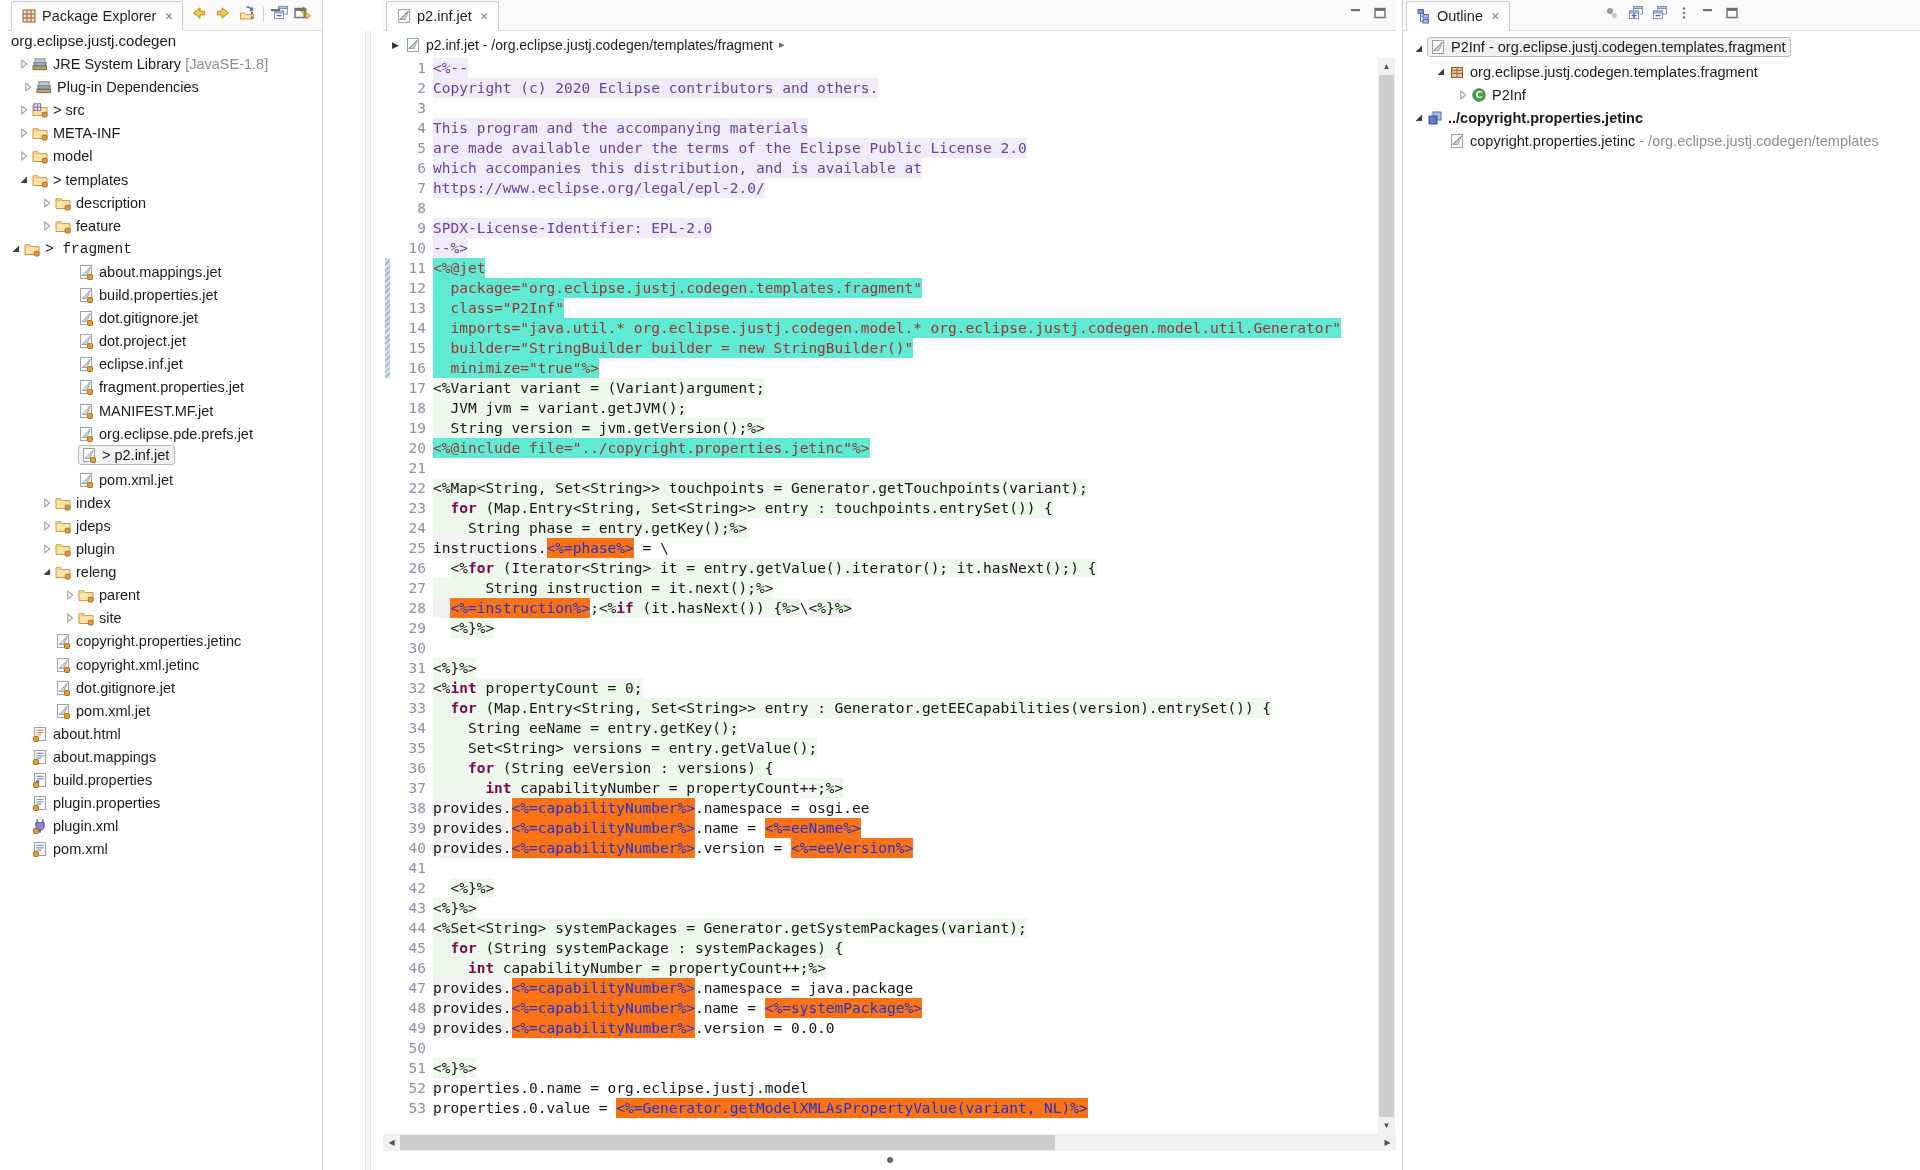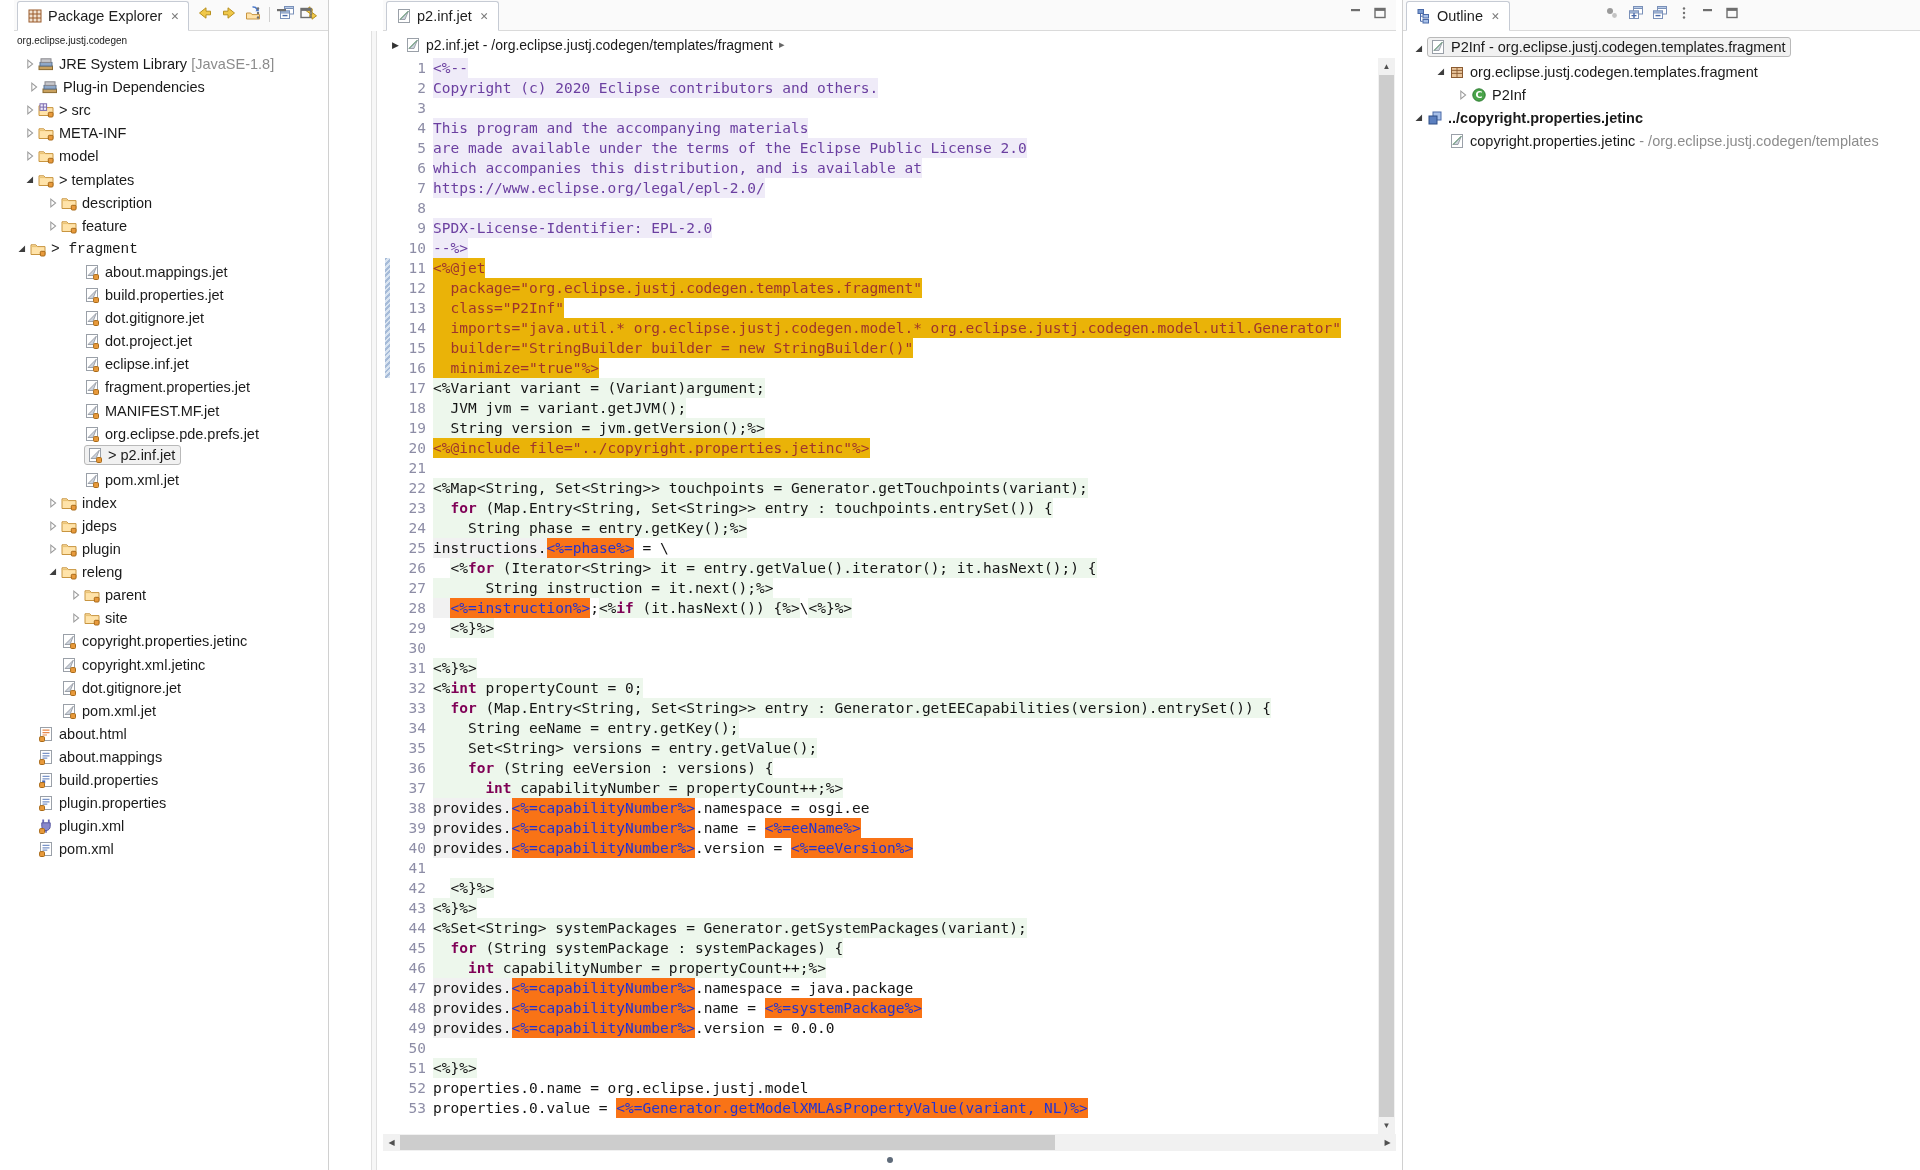--- a/index.html
+++ b/index.html
@@ -1,19 +1,19 @@
 <!DOCTYPE html>
 <html><head>
 <meta charset="utf-8">
 <style>
   * { margin:0; padding:0; box-sizing:border-box; }
   html,body { width:1920px; height:1170px; overflow:hidden; background:#FFFFFF;
     font-family:"Liberation Sans", sans-serif; color:#1A1A1A; }
   .panel { position:absolute; top:0; bottom:0; background:#FFF; }
-  #pe { left:14px; width:315px; border-right:1px solid #D0D0D0; }
+  #pe { left:8px; width:315px; border-right:1px solid #D0D0D0; }
   #ed { left:383px; width:1013px; }
   #ol { left:1402px; right:0; border-left:1px solid #D0D0D0; }
 
   .tabrow { position:relative; height:31px; background:#FAFAFA; border-bottom:1px solid #DADADA; display:flex; align-items:flex-end; }
   .vtab { position:relative; z-index:1; display:flex; align-items:center; height:30px; margin-left:3px; margin-bottom:-1px;
     padding:0 9px; background:#FFF; border:1px solid #C6CBD4; border-bottom:1px solid #FFF; border-radius:3px 3px 0 0; }
   .tlbl { font-size:14.5px; color:#1E1E1E; white-space:nowrap; }
   .tclose { margin-left:8px; font-size:10.5px; color:#7A7A7A; cursor:default; }
   .tgroup { position:absolute; top:4px; display:flex; align-items:center; gap:3px; }
   #pe-toolbar { left:180px; }
@@ -21,21 +21,21 @@
   #ed-corner { right:6px; }
   #ol-toolbar { right:178px; }
   .tbtn { width:21px; height:21px; display:flex; align-items:center; justify-content:center; }
   .tbtn svg { width:16px; height:16px; }
   .tsep { width:1px; height:15px; background:#CFCFCF; margin:0 3px; }
 
   .ticon { display:inline-flex; align-items:center; width:17px; height:16px; margin-right:4px; flex:none; }
   .ticon svg { width:16px; height:16px; }
 
   #pe-body { position:absolute; top:31px; left:0; right:8px; bottom:0; overflow:hidden; }
-  .proj { height:17px; line-height:17px; padding-left:3px; font-size:10px; margin-top:1px; white-space:nowrap; }
+  .proj { height:17px; line-height:17px; padding-left:3px; font-size:15px; margin-top:1px; white-space:nowrap; }
   .trow { display:flex; align-items:flex-end; font-size:14.5px; white-space:pre; cursor:default; }
   #pe-tree .trow { height:23.1px; }
   #ol-tree .trow { height:23px; }
   .tw { width:16px; height:16px; flex:none; display:flex; align-items:center; justify-content:center; }
   .tw svg { width:14px; height:14px; }
   .tlabel { white-space:pre; }
   .tsuffix { color:#8C8C8C; white-space:pre; }
   .bold { font-weight:bold; }
   .selwrap { display:inline-flex; align-items:center; height:20px; background:#F1F1F1;
     border:1px solid #B9B9B9; border-radius:3px; padding:0 5px 0 2px; }
@@ -45,21 +45,21 @@
   #ed-crumb { position:absolute; top:31px; left:0; right:0; height:27px; display:flex; align-items:center;
     padding-left:9px; font-size:14px; background:#FFF; }
   .crumb-tw { font-size:9px; color:#333; margin-right:6px; }
   .crumb-arrow { font-size:11px; color:#666; margin-left:6px; }
 
   #ed-lines { position:absolute; top:58px; left:0; right:18px; bottom:52px; overflow:hidden; }
   .cl { display:flex; height:20px; font-family:"DejaVu Sans Mono", monospace; font-size:14.5px; line-height:20px; white-space:pre; }
   .cl span { white-space:pre; }
   .ln { width:50px; padding-right:7px; text-align:right; color:#8D8DA6; flex:none; }
   .cm  { color:#6B3FA0; background:#EFEBF8; }
-  .dir { color:#9E352C; background:#eab308; }
+  .dir { color:#9E352C; background:#5eead4; }
   .scr { color:#141414; background:#EDF7EC; }
   .kw  { color:#7F0055; background:#EDF7EC; font-weight:bold; }
   .expr{ color:#2533CF; background:#f97316; }
   .txt { color:#141414; }
   .txtg{ color:#141414; background:#F1F1F1; }
   #ed-changebar { position:absolute; left:2px; width:5px;
     background:repeating-linear-gradient(135deg,#A6BBD8 0 2px,#D9E4F1 2px 4px); }
 
   #ed-vscroll { position:absolute; top:58px; right:1px; bottom:36px; width:17px; background:#F1F1F1; }
   #ed-hscroll { position:absolute; left:0; right:0; bottom:19px; height:17px; background:#F1F1F1; }

